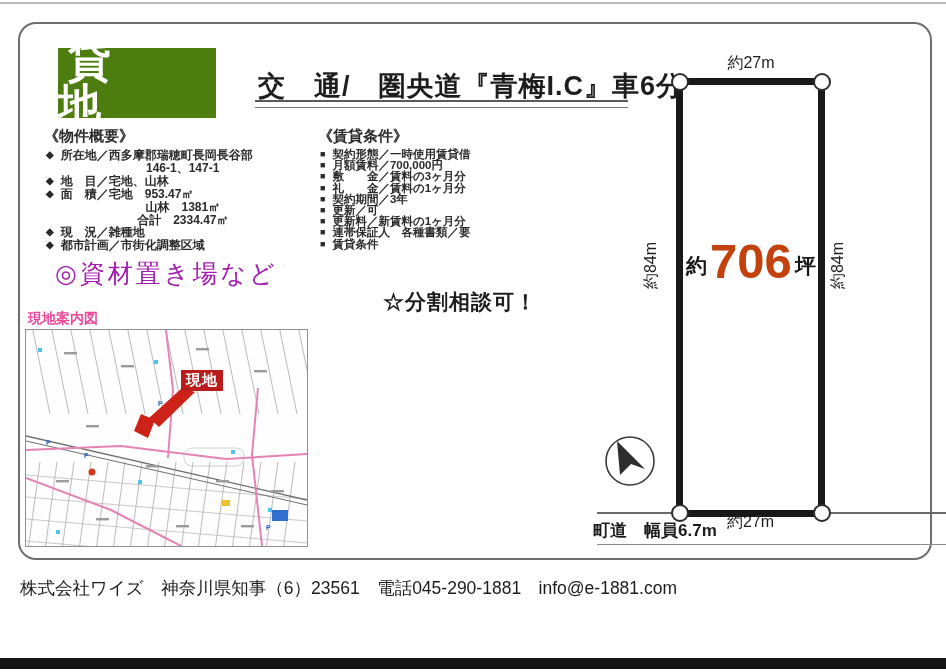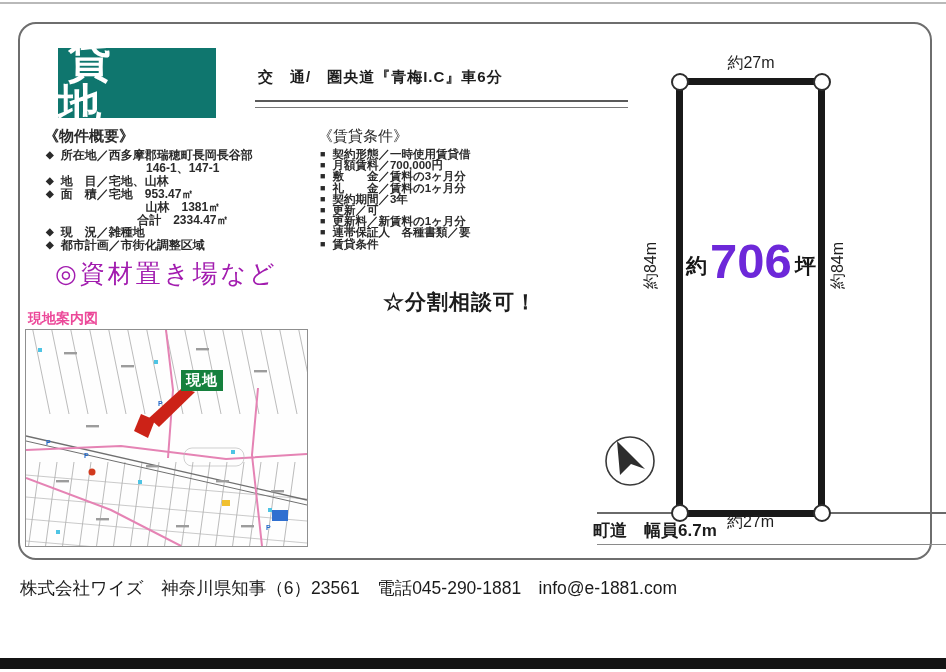--- a/index.html
+++ b/index.html
@@ -2,53 +2,53 @@
 <html><head>
 <meta charset="utf-8">
 <style>
   html,body{margin:0;padding:0;background:#e8e8e8;}
   #page{position:relative;width:946px;height:672px;background:#ffffff;overflow:hidden;
         font-family:"Liberation Sans",sans-serif;color:#222;}
   .topline{position:absolute;left:0;top:2px;width:946px;height:2px;background:#b9b9b9;}
   .frame{position:absolute;left:18px;top:22px;width:910px;height:534px;border:2px solid #6e6e6e;border-radius:18px;}
 
   
-  .banner{position:absolute;left:58px;top:48px;width:158px;height:70px;background:#0f766e;
+  .banner{position:absolute;left:58px;top:48px;width:158px;height:70px;background:#4d7c0f;
           display:flex;align-items:center;justify-content:center;}
   .banner span{color:#fff;font-family:"DejaVu Serif","Liberation Serif",serif;font-weight:bold;
           font-size:43px;letter-spacing:10px;text-indent:10px;line-height:1;}
 
   
-  .transport{position:absolute;left:258px;top:68px;font-size:15px;font-weight:bold;color:#1d1d1d;letter-spacing:1px;}
+  .transport{position:absolute;left:258px;top:68px;font-size:27px;font-weight:bold;color:#1d1d1d;letter-spacing:1px;}
   .transport-ul{position:absolute;left:255px;top:100px;width:373px;height:5px;
           border-top:2px solid #5a5a5a;border-bottom:1px solid #777;}
 
   
   .ov-heading{position:absolute;left:44px;top:127px;font-size:15px;font-weight:bold;color:#2a2a2a;}
   .ov-list{position:absolute;left:46px;top:149px;font-size:12px;line-height:12.9px;color:#2a2a2a;font-weight:bold;}
   .li{display:flex;gap:7px;white-space:nowrap;}
   .blt{font-size:10px;line-height:inherit;}
   .sub{white-space:nowrap;}
   .sub-addr{margin-left:100px;}
   .sub-area{margin-left:67px;text-align:center;}
 
   
-  .cond-heading{position:absolute;left:318px;top:127px;font-size:15px;font-weight:normal;color:#2a2a2a;}
+  .cond-heading{position:absolute;left:318px;top:127px;font-size:15px;font-weight:bold;color:#2a2a2a;}
   .cond-list{position:absolute;left:320px;top:149px;font-size:11.5px;line-height:11.2px;color:#2a2a2a;font-weight:bold;}
   .cond-list .blt{font-size:9px;}
 
   .usage{position:absolute;left:55px;top:257px;font-size:25px;letter-spacing:3px;color:#a21caf;
          font-family:"DejaVu Serif","Liberation Serif",serif;}
   .split{position:absolute;left:383px;top:288px;font-size:21px;font-weight:bold;color:#1d1d1d;letter-spacing:1px;}
 
   
   .map-title{position:absolute;left:28px;top:310px;font-size:14px;font-weight:bold;color:#ec4899;}
   .map-box{position:absolute;left:25px;top:329px;width:281px;height:216px;border:1px solid #8f8f8f;background:#fefefe;overflow:hidden;}
   .map-box svg{position:absolute;left:0;top:0;}
-  .genchi{position:absolute;left:155px;top:40px;background:#15803d;color:#fff;font-size:15px;font-weight:bold;
+  .genchi{position:absolute;left:155px;top:40px;background:#b91c1c;color:#fff;font-size:15px;font-weight:bold;
           padding:1px 5px 2px 5px;letter-spacing:1px;line-height:1.2;}
 
   
   .plot-rect{position:absolute;left:676px;top:78px;width:149px;height:439px;box-sizing:border-box;border:7px solid #191919;}
   .corner{position:absolute;width:14px;height:14px;border-radius:50%;background:#fff;border:2px solid #2c2c2c;}
   .dim{position:absolute;font-size:16px;color:#1e1e1e;}
   .dim-top{left:721px;top:53px;width:60px;text-align:center;}
   .dim-bottom{left:727px;top:512px;}
   .dim-side{width:60px;text-align:center;transform:rotate(-90deg);}
   .dim-left{left:621px;top:255px;}
@@ -233,21 +233,21 @@
   <div class="corner" style="left:671px;top:73px;"></div>
   <div class="corner" style="left:813px;top:73px;"></div>
   <div class="corner" style="left:671px;top:504px;"></div>
   <div class="corner" style="left:813px;top:504px;"></div>
   <div class="dim dim-top">約27m</div>
   <div class="dim dim-side dim-left">約84m</div>
   <div class="dim dim-side dim-right">約84m</div>
   <div class="dim dim-bottom">約27m</div>
   <div class="area-label">
     <span class="kanji">約</span>
-    <span class="num" id="area-num" style="color: #6d28d9; text-align: right;">706</span>
+    <span class="num" id="area-num" style="color: #c2410c; text-align: right;">706</span>
     <span class="kanji">坪</span>
   </div>
   <div class="road-name">町道　幅員6.7m</div>
   <svg class="compass" width="54" height="54" viewBox="0 0 54 54">
     <circle cx="27" cy="27" r="24" fill="none" stroke="#3a3a3a" stroke-width="1.6"></circle>
     <polygon points="14,7 42,35 28,30 17,41" fill="#2d2d2d"></polygon>
   </svg>
 
   <div class="footer1">株式会社ワイズ　神奈川県知事（6）23561　電話045-290-1881　info@e-1881.com</div>
   <div class="botbar"></div>

